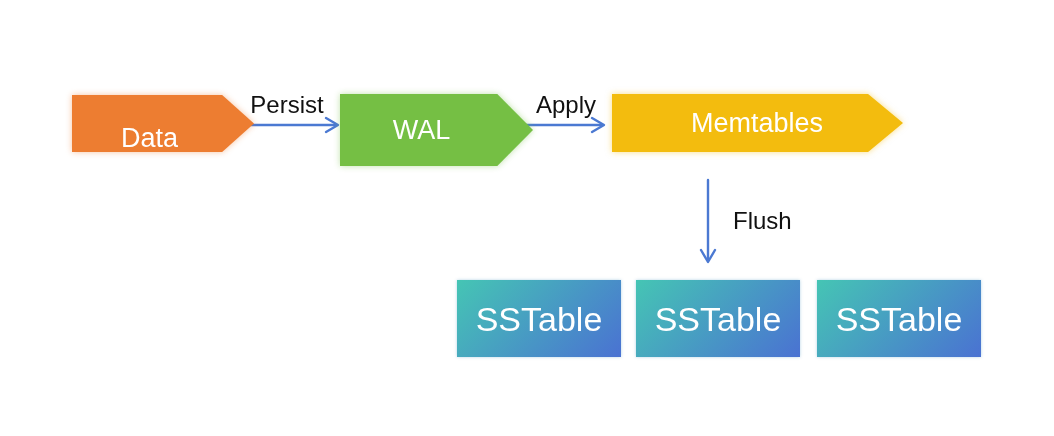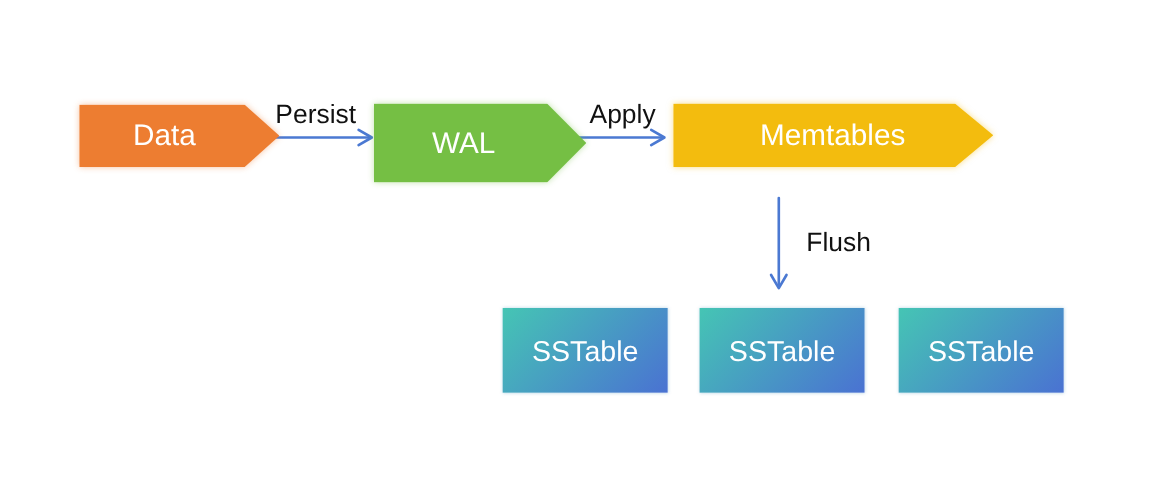--- a/index.html
+++ b/index.html
@@ -25,20 +25,21 @@
     width: 100%; height: 100%;
     display: flex; align-items: center; justify-content: center;
     color: var(--node-text, #fff);
     font-size: 27px;
     line-height: 1;
   }
   .pent-wrap.data .pent {
     background: var(--data-node, #ED7D31);
     clip-path: polygon(0 0, 82.5% 0, 100% 50%, 82.5% 100%, 0 100%);
     padding-right: 27px;
+    align-items: flex-end;
   }
   .pent-wrap.wal .pent {
     background: var(--wal-node, #75BF44);
     clip-path: polygon(0 0, 81.5% 0, 100% 50%, 81.5% 100%, 0 100%);
     padding-right: 30px;
   }
   .pent-wrap.memtables .pent {
     background: var(--memtables-node, #F3BC0E);
     clip-path: polygon(0 0, 88% 0, 100% 50%, 88% 100%, 0 100%);
     padding-right: 28px;
@@ -64,28 +65,28 @@
     white-space: nowrap;
   }
   .edge-label.persist { left: 287px; top: 93px; transform: translateX(-50%); }
   .edge-label.apply   { left: 546px; top: 93px; transform: translateX(-50%); margin-left: 20px; }
   .edge-label.flush   { left: 733px; top: 209px; text-align: right; }
 
   
   .sstable {
     position: absolute;
     top: 280px;
-    width: 150px;
+    width: 164px;
     height: 77px;
     display: flex; align-items: center; justify-content: center;
     background: linear-gradient(135deg,
                 var(--sstable-gradient-start, #45C5B4),
                 var(--sstable-gradient-end, #4A72D2));
     color: var(--node-text, #fff);
-    font-size: 26px;
+    font-size: 34px;
     line-height: 1;
     box-shadow: 0 0 3px rgba(73,150,190,0.4);
   }
   .sstable.s0 { left: 457px; }
   .sstable.s1 { left: 636px; }
   .sstable.s2 { left: 817px; }
 </style>
 </head>
 <body>
 

